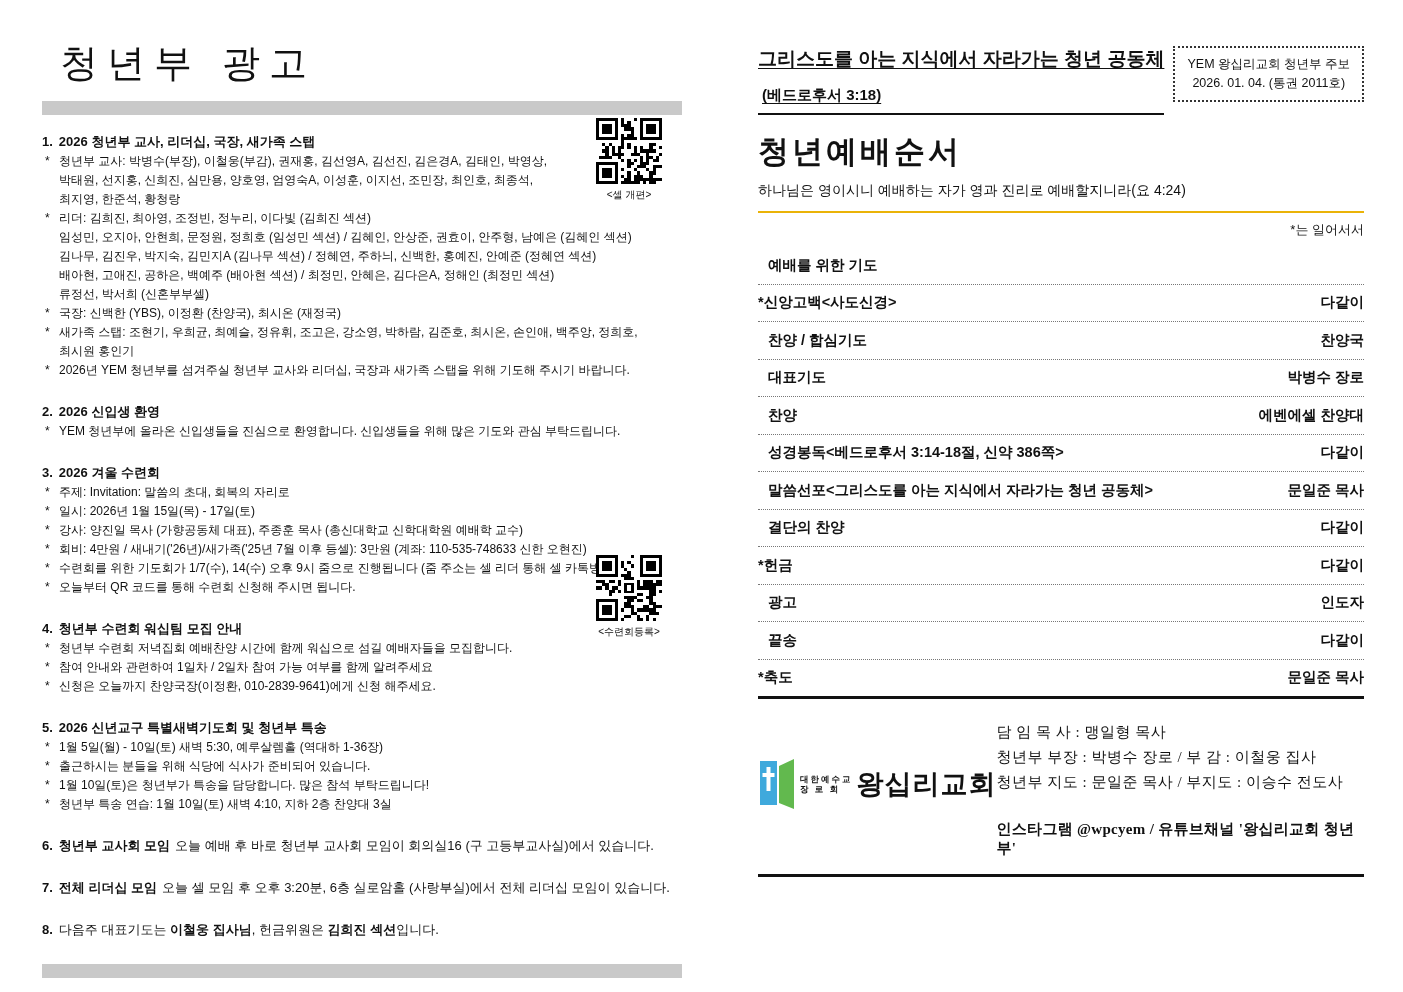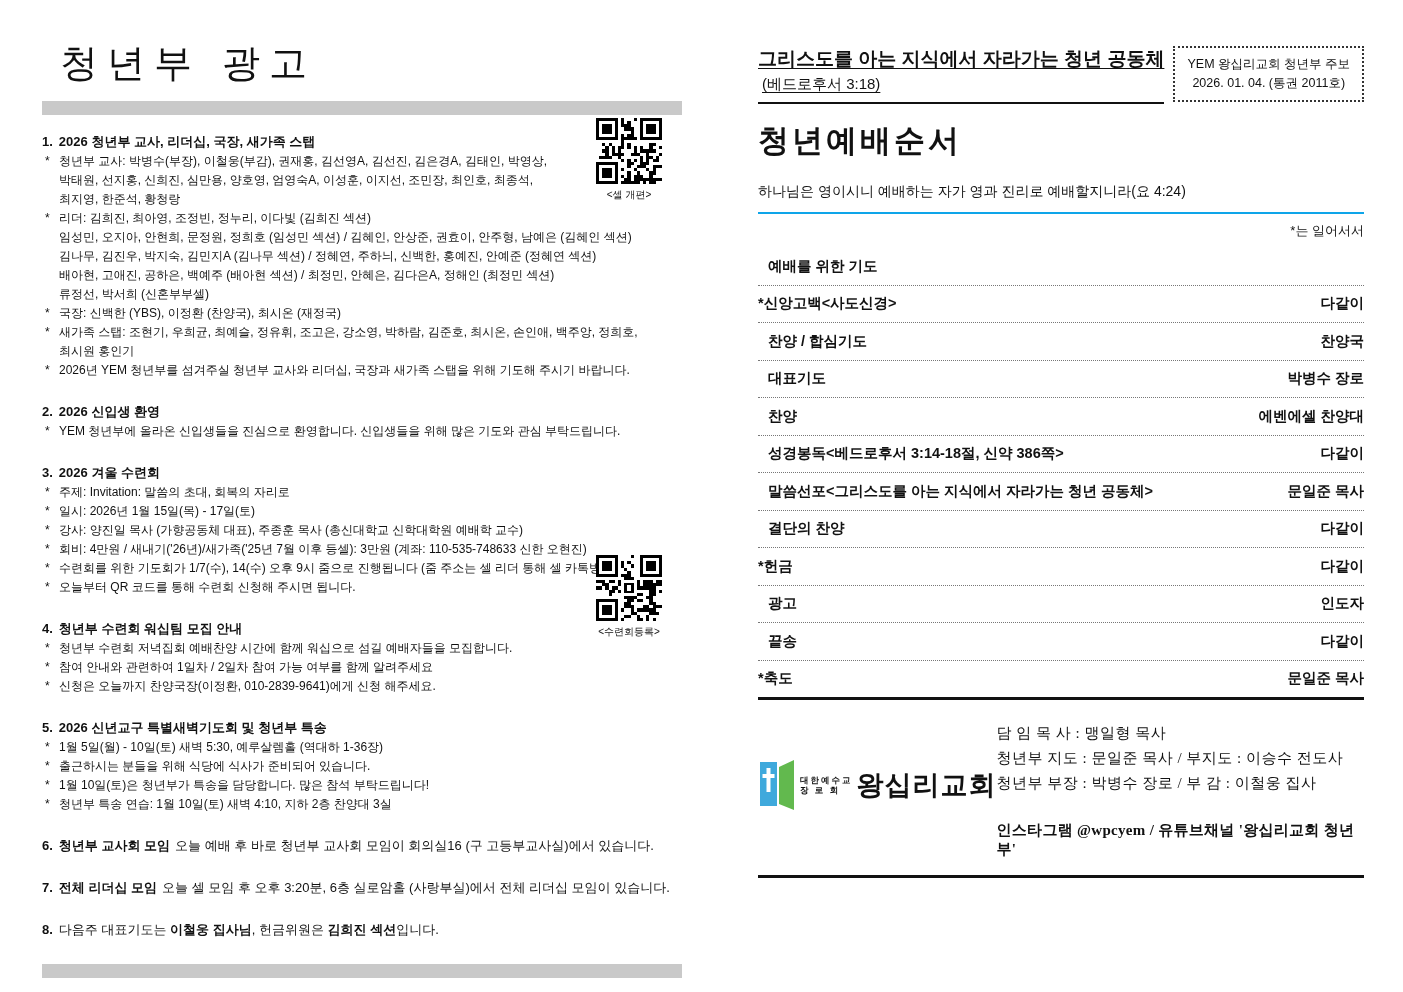--- a/index.html
+++ b/index.html
@@ -26,25 +26,25 @@
   .qr svg{display:block;margin:0 auto;background:#fff;}
   .qr figcaption{font-size:10px;margin-top:4px;white-space:nowrap;}
   .qr1{left:552px;top:80px;}
   .qr2{left:552px;top:517px;}
 
   
   .right-page{position:absolute;left:758px;top:46px;width:606px;}
   .rp-header{display:flex;justify-content:space-between;align-items:flex-start;}
   .motto{width:fit-content;border-bottom:2px solid #111;padding-bottom:8px;}
   .motto-l1{font-size:19px;font-weight:700;text-decoration:underline;text-underline-offset:3px;}
-  .motto-l2{font-size:15px;font-weight:400;text-decoration:underline;text-underline-offset:3px;margin:3px 0 0 4px;}
+  .motto-l2{font-size:15px;font-weight:700;text-decoration:underline;text-underline-offset:3px;margin:14px 0 0 4px;}
   .issue-box{border:2px dotted #333;padding:7px 12px;text-align:center;
     font-size:12.5px;line-height:19px;white-space:nowrap;}
   .worship-title{font-size:31px;font-weight:700;letter-spacing:3px;margin:16px 0 0 0;}
-  .subtitle{font-size:14px;margin-top:21px;padding-bottom:11px;border-bottom:2px solid #0ea5e9;}
+  .subtitle{font-size:14px;margin-top:9px;padding-bottom:11px;border-bottom:2px solid #eab308;}
   .stand-note{font-size:13px;font-weight:400;text-align:right;margin-top:8px;}
   .order{margin-top:8px;border-bottom:3px solid #111;}
   .order-row{display:flex;align-items:center;height:36.5px;
     border-bottom:1.5px dotted #777;font-size:14.5px;font-weight:700;}
   .order-row:last-child{border-bottom:none;}
   .o-left{flex:0 0 auto;white-space:nowrap;}
   .o-left.indent{padding-left:10px;}
   .o-center{flex:1 1 auto;text-align:left;white-space:nowrap;}
   .o-right{flex:0 0 auto;white-space:nowrap;text-align:right;}
 
@@ -469,20 +469,20 @@
         </svg>
         <div class="logo-small">
           <div>대한예수교</div>
           <div>장 로 회</div>
         </div>
         <div class="logo-large">왕십리교회</div>
       </div>
       <div class="staff-block">
         <div class="staff-lines" id="staff-lines">
             <div class="staff-line">담 임 목 사 : 맹일형 목사</div>
+            <div class="staff-line">청년부 부장 : 박병수 장로 / 부  감 : 이철웅 집사</div>
             <div class="staff-line">청년부 지도 : 문일준 목사 / 부지도 : 이승수 전도사</div>
-            <div class="staff-line">청년부 부장 : 박병수 장로 / 부  감 : 이철웅 집사</div>
           </div>
         <div class="sns">인스타그램 @wpcyem / 유튜브채널 '왕십리교회 청년부'</div>
       </div>
     </footer>
   </section>
 </div>
 
 </body></html>

